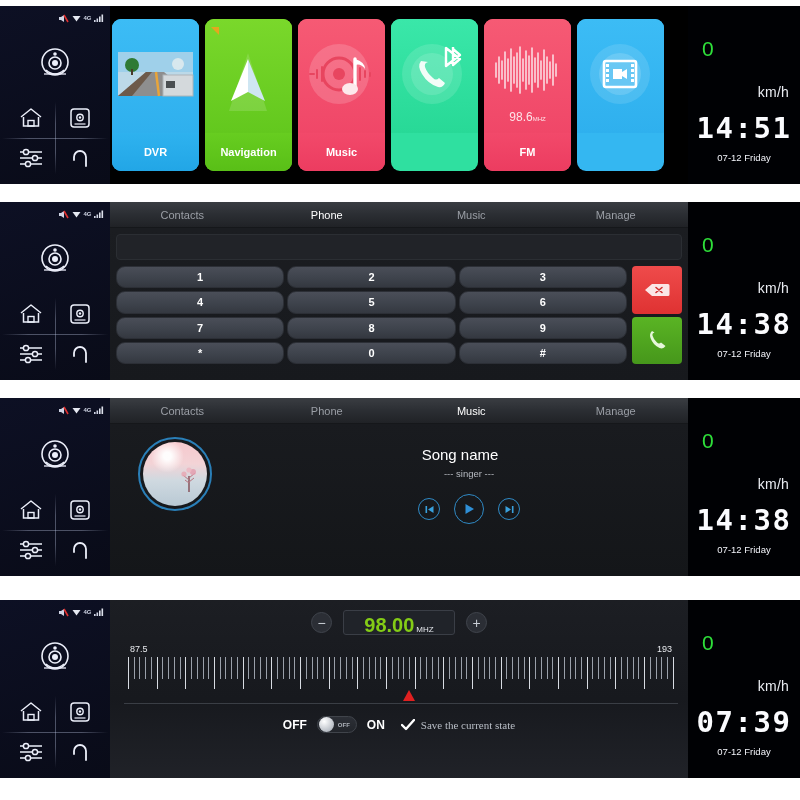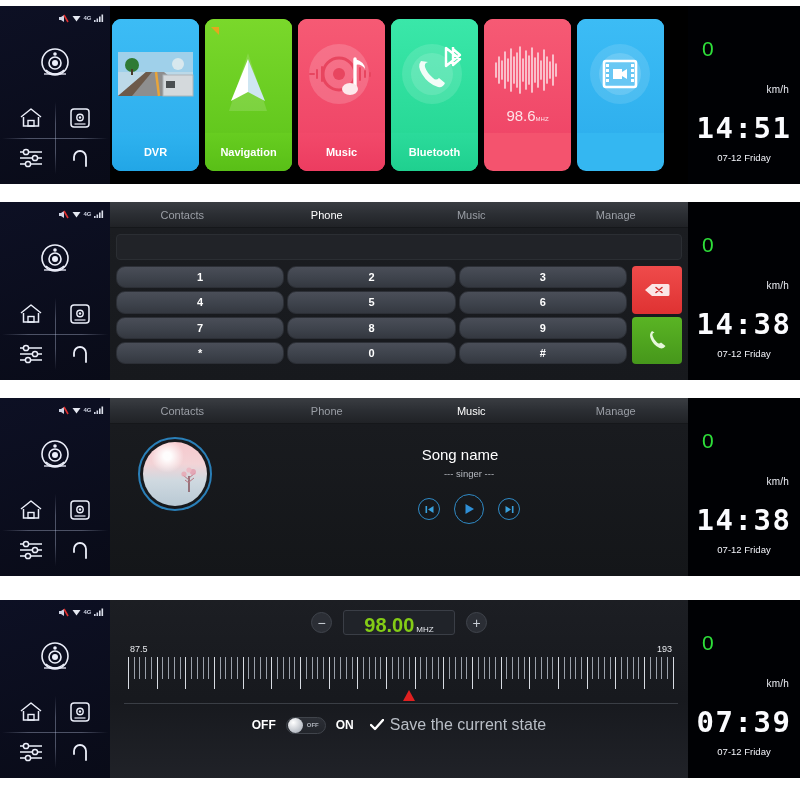--- a/index.html
+++ b/index.html
@@ -131,21 +131,21 @@
     left: 14px; top: 32px;
     color: #2ee03a;
     font-size: 21px;
     font-weight: 300;
     line-height: 1;
   }
   .kmh {
     position: absolute;
     right: 11px; top: 78px;
     color: #e9ecf2;
-    font-size: 10px;
+    font-size: 14px;
     letter-spacing: .2px;
   }
   .clock {
     position: absolute;
     left: 0; right: 0; top: 108px;
     text-align: center;
     color: #fbfcff;
     font-family: "DejaVu Sans Mono", monospace;
     font-size: 29px;
     font-weight: bold;
@@ -369,21 +369,21 @@
     background: radial-gradient(circle at 35% 30%, #ffffff, #b9bec6 70%, #8f959d 100%);
   }
   .switch-text {
     position: absolute; right: 6px;
     color: #aeb3bb; font-size: 6px; font-weight: bold;
   }
   .save-wrap {
     display: flex; align-items: center; gap: 6px;
     margin-left: 6px;
   }
-  .save-lbl { color: #b9bec6; font-size: 16px; }
+  .save-lbl { color: #b9bec6; font-size: 11px; font-family: Liberation Serif, serif; }
 </style>
 </head>
 <body>
 
 <div class="screen">
 
   <div class="panel" id="panel-home">
 
     <div class="sidebar">
       <div class="statusbar">
@@ -505,21 +505,20 @@
 
         <div class="tile" style="background:#2fe0a0;">
           <div class="tile-art" style="background:linear-gradient(to bottom,#3ae7a9 0%,#28d997 100%);">
             <svg width="87" height="114" viewBox="0 0 87 114">
               <circle cx="41" cy="55" r="30" fill="rgba(255,255,255,.13)"></circle>
               <circle cx="41" cy="55" r="21" fill="rgba(255,255,255,.13)"></circle>
               <path d="M30 42 q-4 5 1 13 q6 10 16 13 q5 1 7 -4 l-6 -5 q-3 3 -6 0 q-6 -5 -8 -11 q-1 -4 3 -5 z" fill="#f2fdf8"></path>
               <path d="M62 28 v18 l7 -6 -14 -11 v18 l14 -11 -7 -6" fill="none" stroke="#ffffff" stroke-width="2.4" stroke-linejoin="round"></path>
             </svg>
           </div>
-          <div class="tile-label" style="background:linear-gradient(to bottom,#2bdb9b,#1fd08f);">Bluetooth</div>
         </div>
 
         <div class="tile" style="background:#f4536e;">
           <div class="tile-art" style="background:linear-gradient(to bottom,#f65a74 0%,#f04768 100%);">
             <svg width="87" height="114" viewBox="0 0 87 114">
               <g stroke="#fbd2da" stroke-width="1.7" stroke-linecap="round">
                 <path d="M12 44 v14"></path>
                   <path d="M15 38 v26"></path>
                   <path d="M18 42 v18"></path>
                   <path d="M21 33 v36"></path>
@@ -536,23 +535,24 @@
                   <path d="M54 34 v34"></path>
                   <path d="M57 42 v18"></path>
                 <path d="M60 31 v40"></path>
                   <path d="M63 38 v26"></path>
                   <path d="M66 43 v16"></path>
                   <path d="M69 36 v30"></path>
                 <path d="M72 45 v12"></path>
               </g>
             </svg>
             <div style="position:absolute;left:0;right:0;bottom:8px;text-align:center;color:#fde3e8;">
-              <span style="font-size:15px;margin-top:44px;">98.6</span><span style="font-size:6px;">MHZ</span>
+              <span style="font-size:12px;margin-top:44px;">98.6</span><span style="font-size:6px;">MHZ</span>
             </div>
           </div>
+          <div class="tile-label" style="background:linear-gradient(to bottom,#f2496a,#ec3c60);">FM</div>
         </div>
 
         <div class="tile" style="background:#34b7f1;">
           <div class="tile-art" style="background:linear-gradient(to bottom,#3cbcf5 0%,#2fb0ee 100%);">
             <svg width="87" height="114" viewBox="0 0 87 114">
               <circle cx="43" cy="55" r="30" fill="rgba(255,255,255,.12)"></circle>
               <circle cx="43" cy="55" r="21" fill="rgba(255,255,255,.15)"></circle>
               <rect x="27" y="42" width="32" height="26" rx="2" fill="none" stroke="#ffffff" stroke-width="2.6"></rect>
               <g fill="#ffffff">
                 <rect x="29" y="45" width="3" height="3"></rect>

